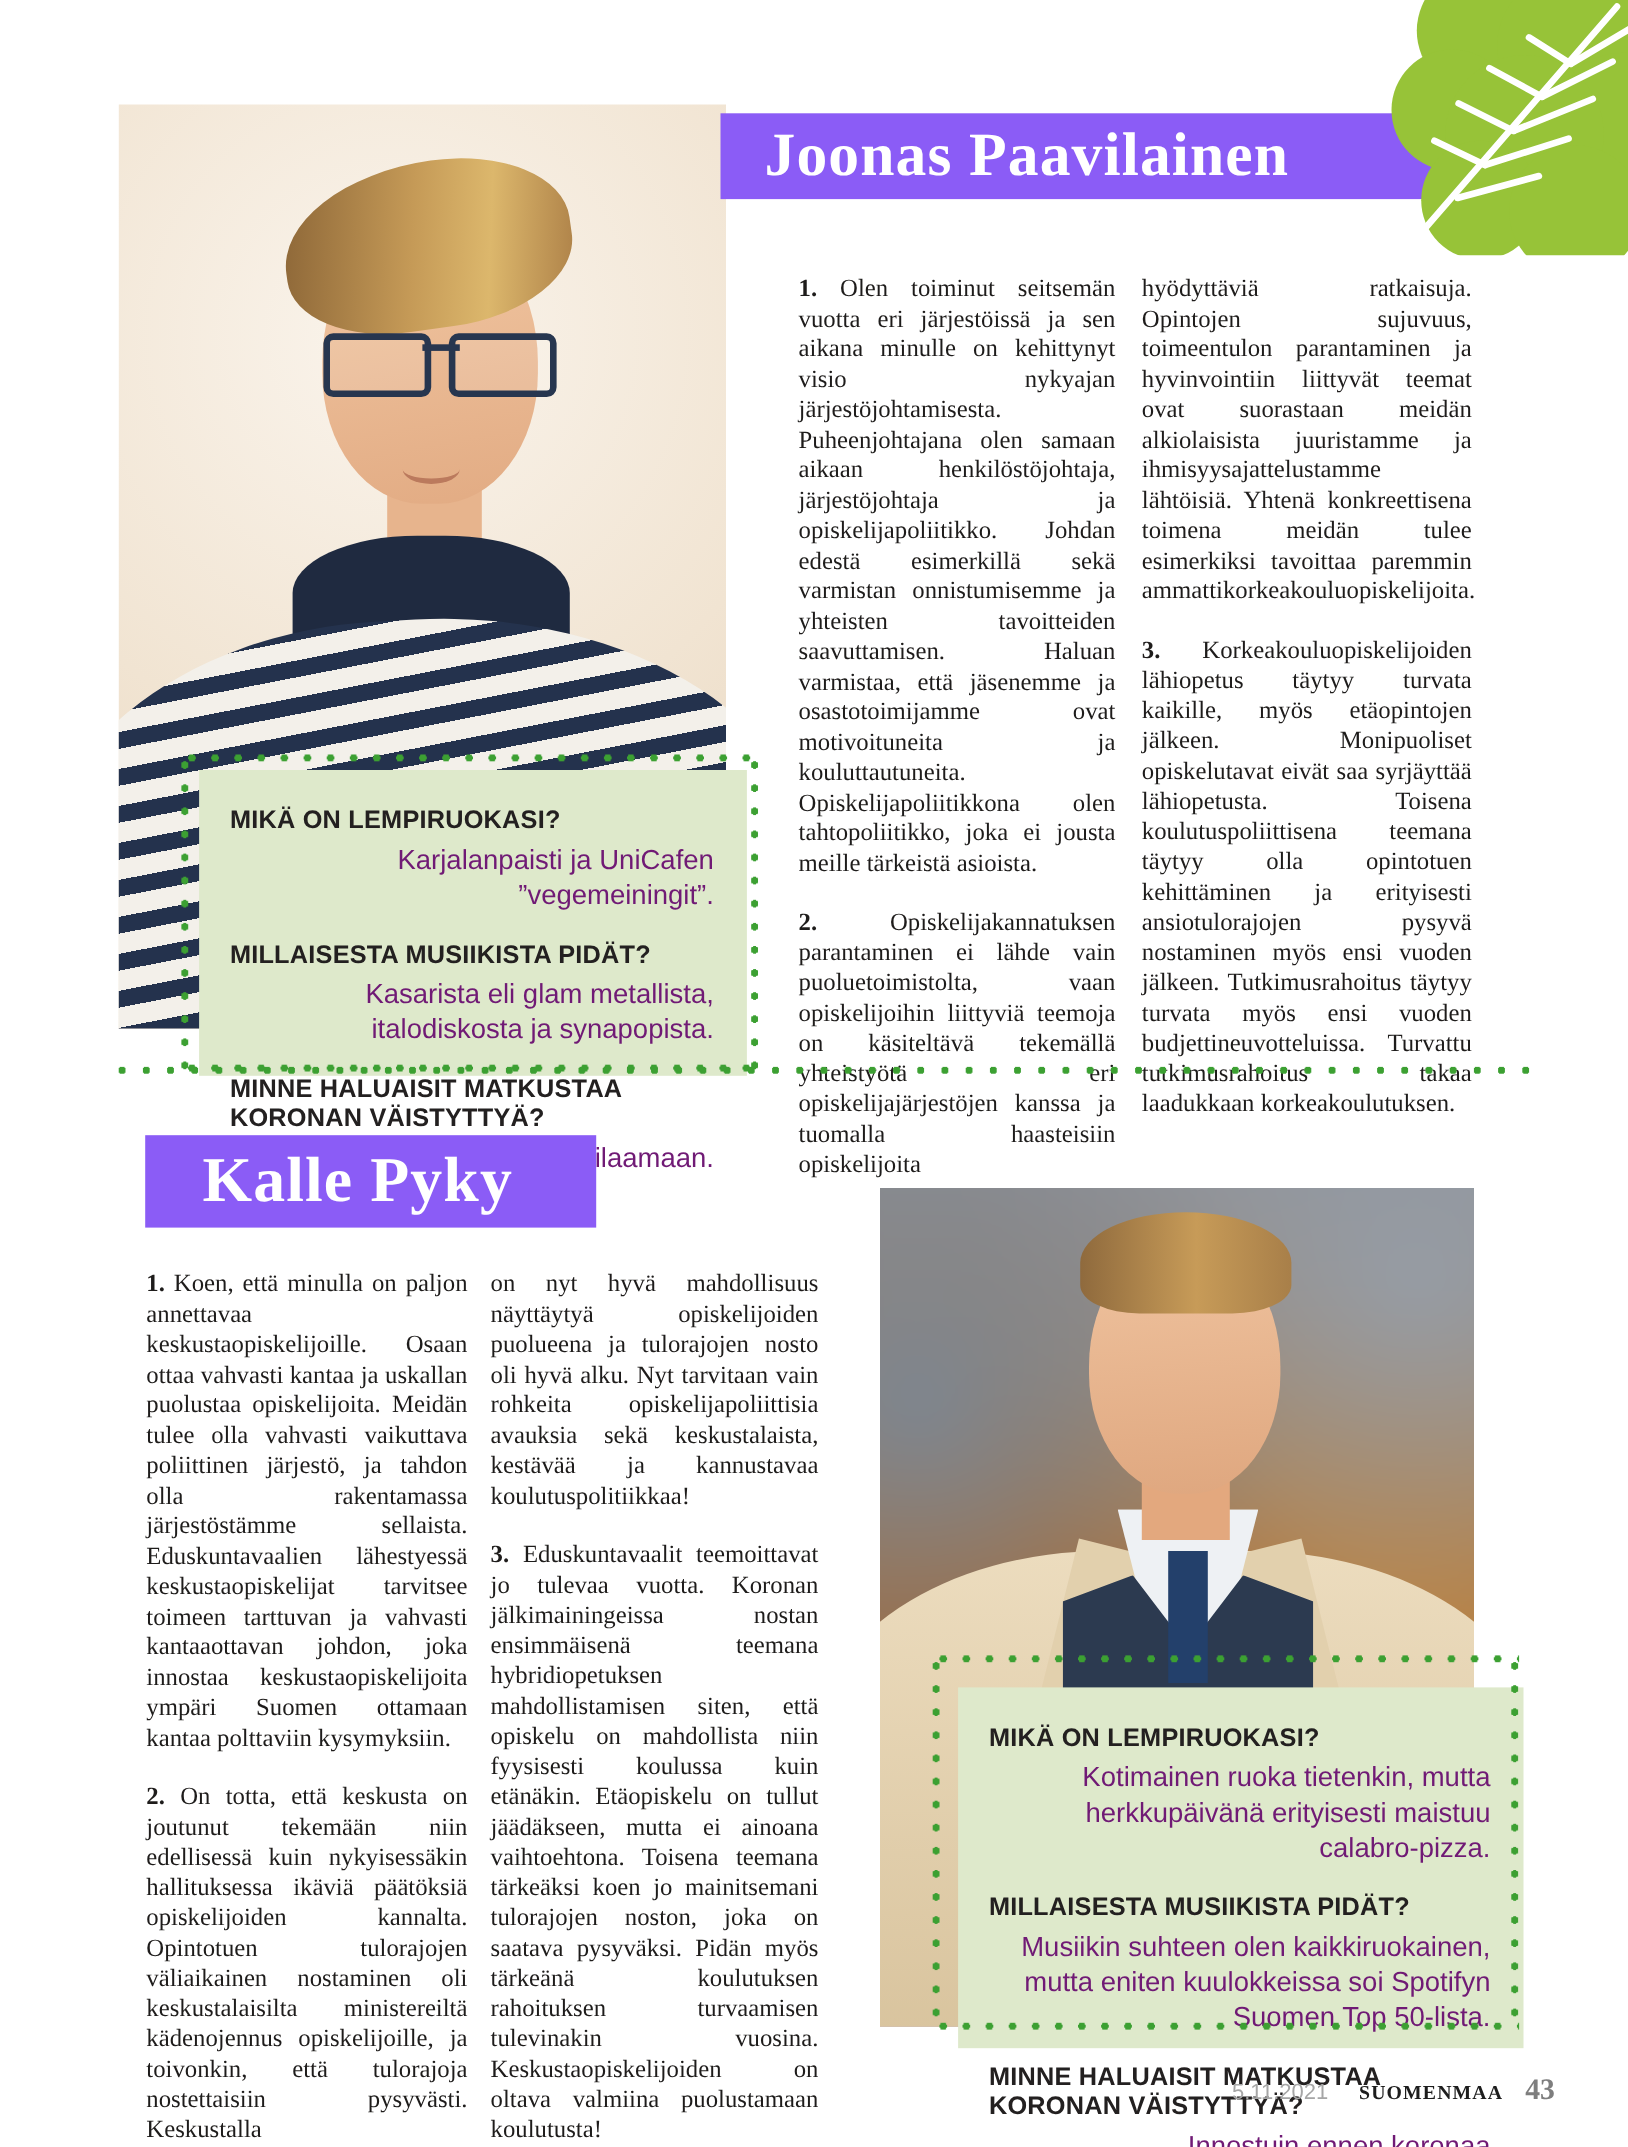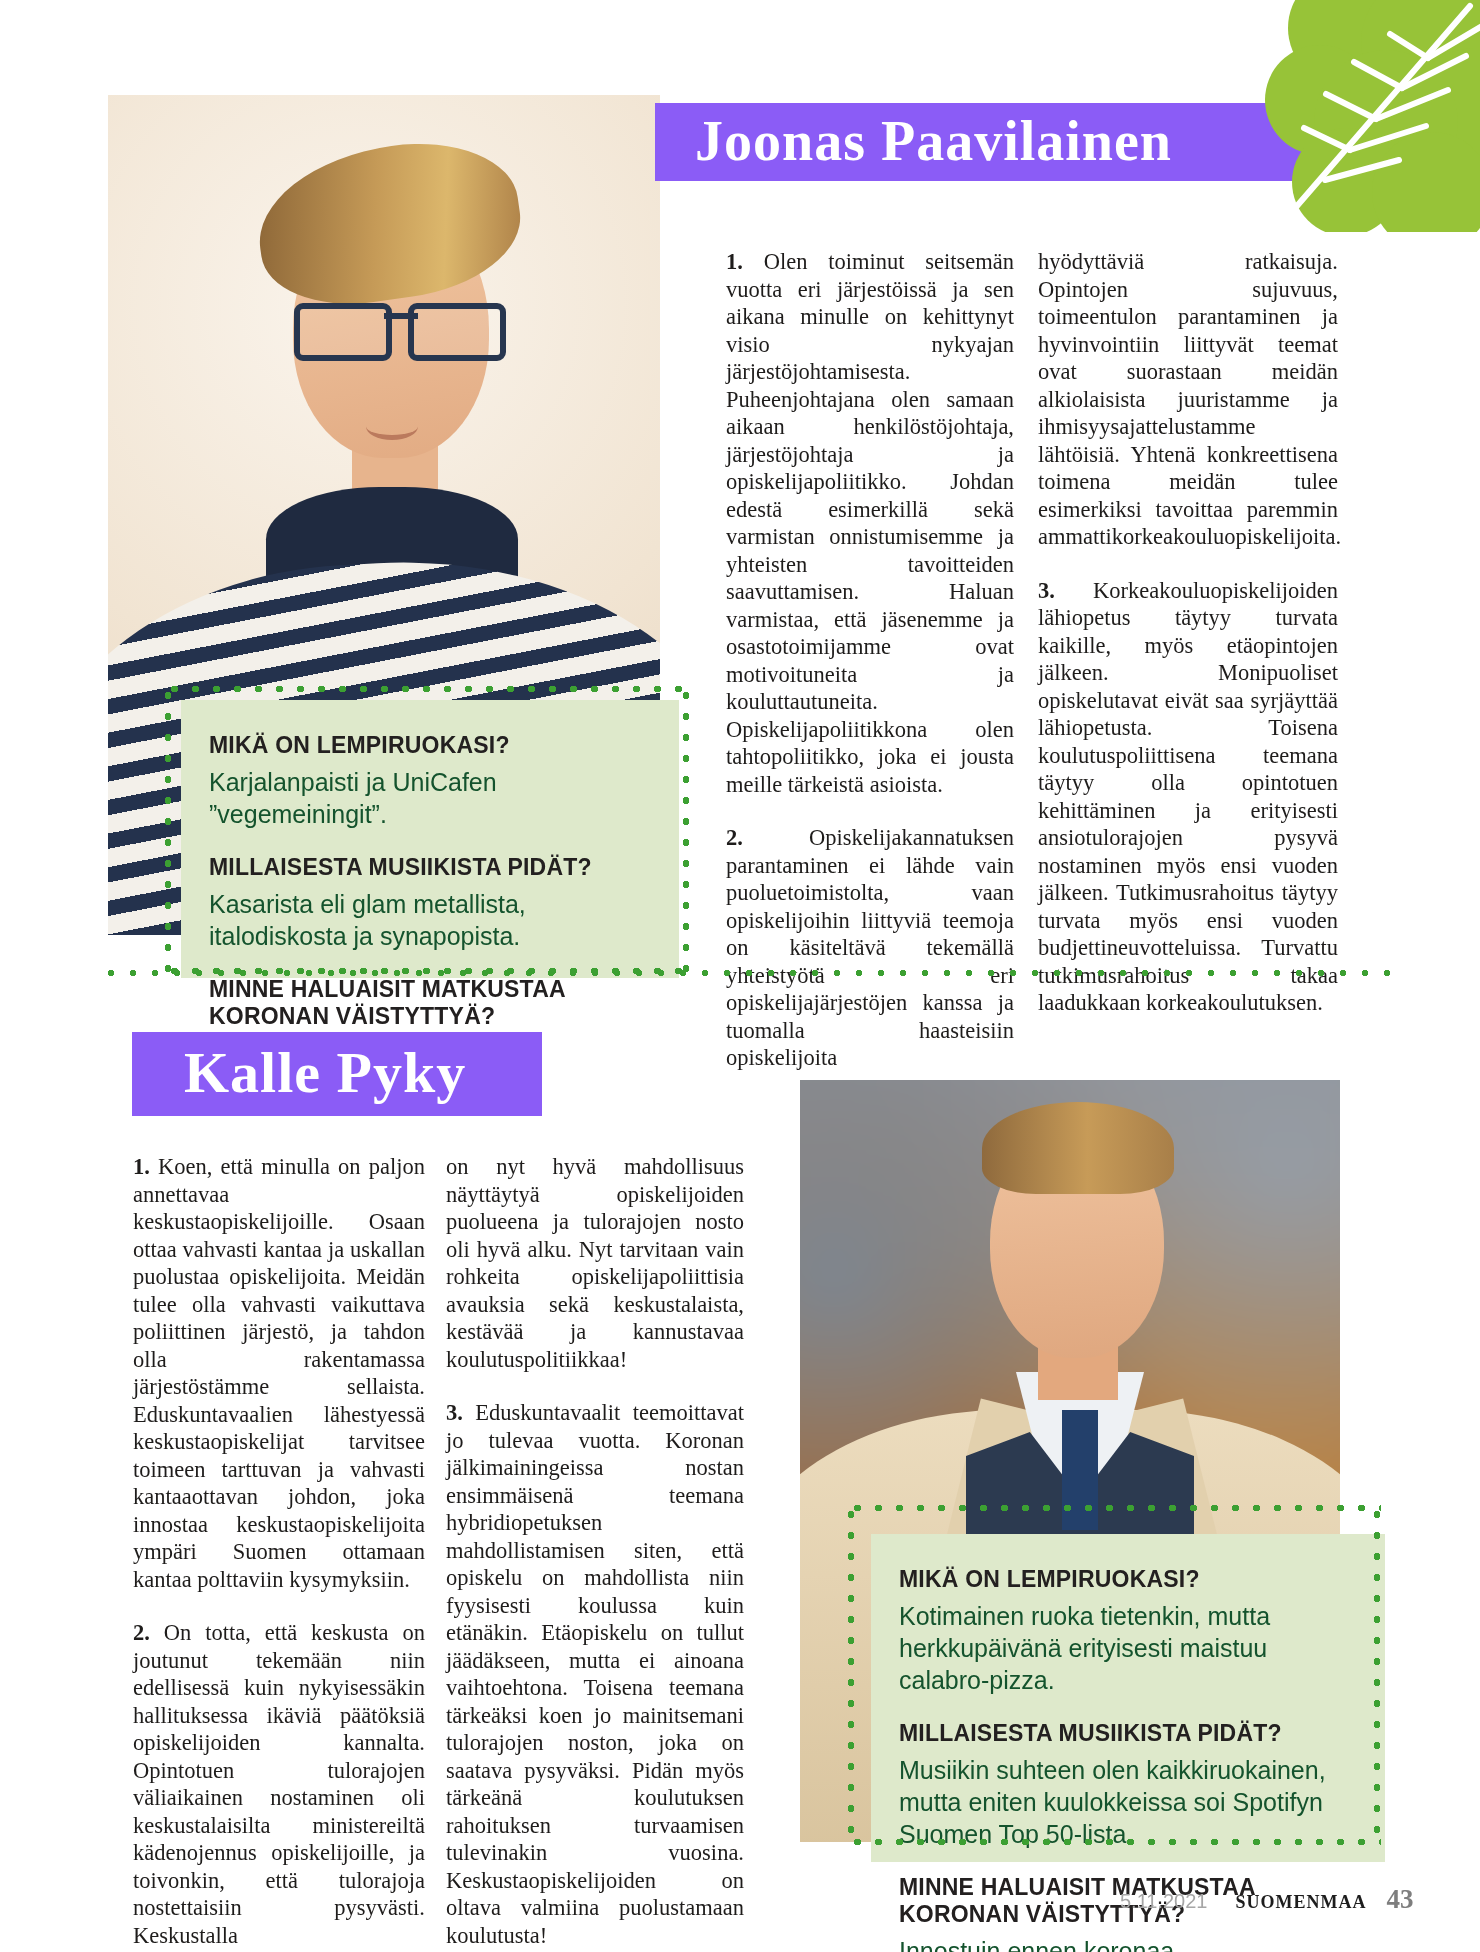--- a/index.html
+++ b/index.html
@@ -84,21 +84,21 @@
     background:radial-gradient(circle 3.5px at center,#3ca032 98%,transparent 100%);
     background-size:21px 8px;background-repeat:repeat-x;}
   .d-top{top:0;} .d-bottom{bottom:0;}
   .d-left,.d-right{position:absolute;top:0;bottom:0;width:8px;
     background:radial-gradient(circle 3.5px at center,#3ca032 98%,transparent 100%);
     background-size:8px 21px;background-repeat:repeat-y;}
   .d-left{left:0;} .d-right{right:0;}
 
   .qa-content{padding:32px 30px 0 28px;font-family:"Liberation Sans",sans-serif;}
   .qa-q{font-weight:700;font-size:23px;color:#232020;margin:0 0 7px 0;letter-spacing:.2px;}
-  .qa-a{font-size:25px;line-height:32px;color:#14532d;margin:0 0 24px 0;}
+  .qa-a{font-size:25px;line-height:32px;color:#701a75;margin:0 0 24px 0;text-align:right;}
 
   
   .footer{position:absolute;left:1120px;top:1884px;display:flex;align-items:baseline;}
   .footer-date{font-family:"Liberation Sans",sans-serif;font-size:20px;color:#a6a6a6;}
   .footer-brand{font-family:"Liberation Serif",serif;font-weight:700;font-size:18px;color:#1d1d1d;letter-spacing:1px;margin-left:28px;}
   .footer-page{font-family:"Liberation Serif",serif;font-weight:700;font-size:27px;color:#7e7e7e;margin-left:20px;}
 </style>
 </head>
 <body>
 

